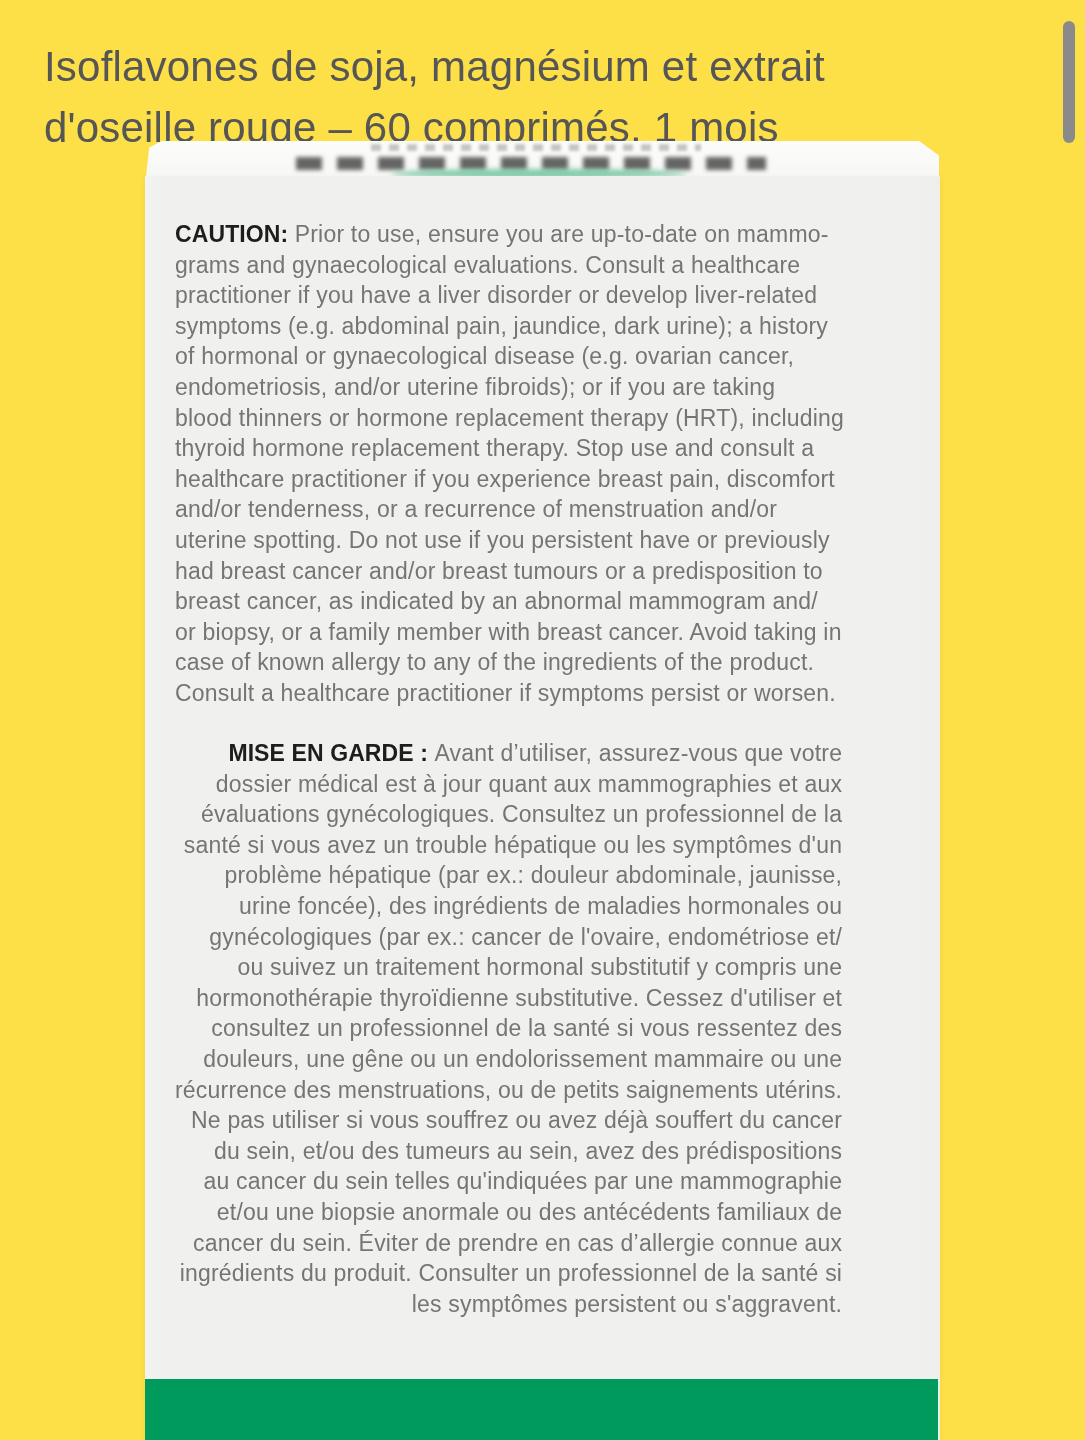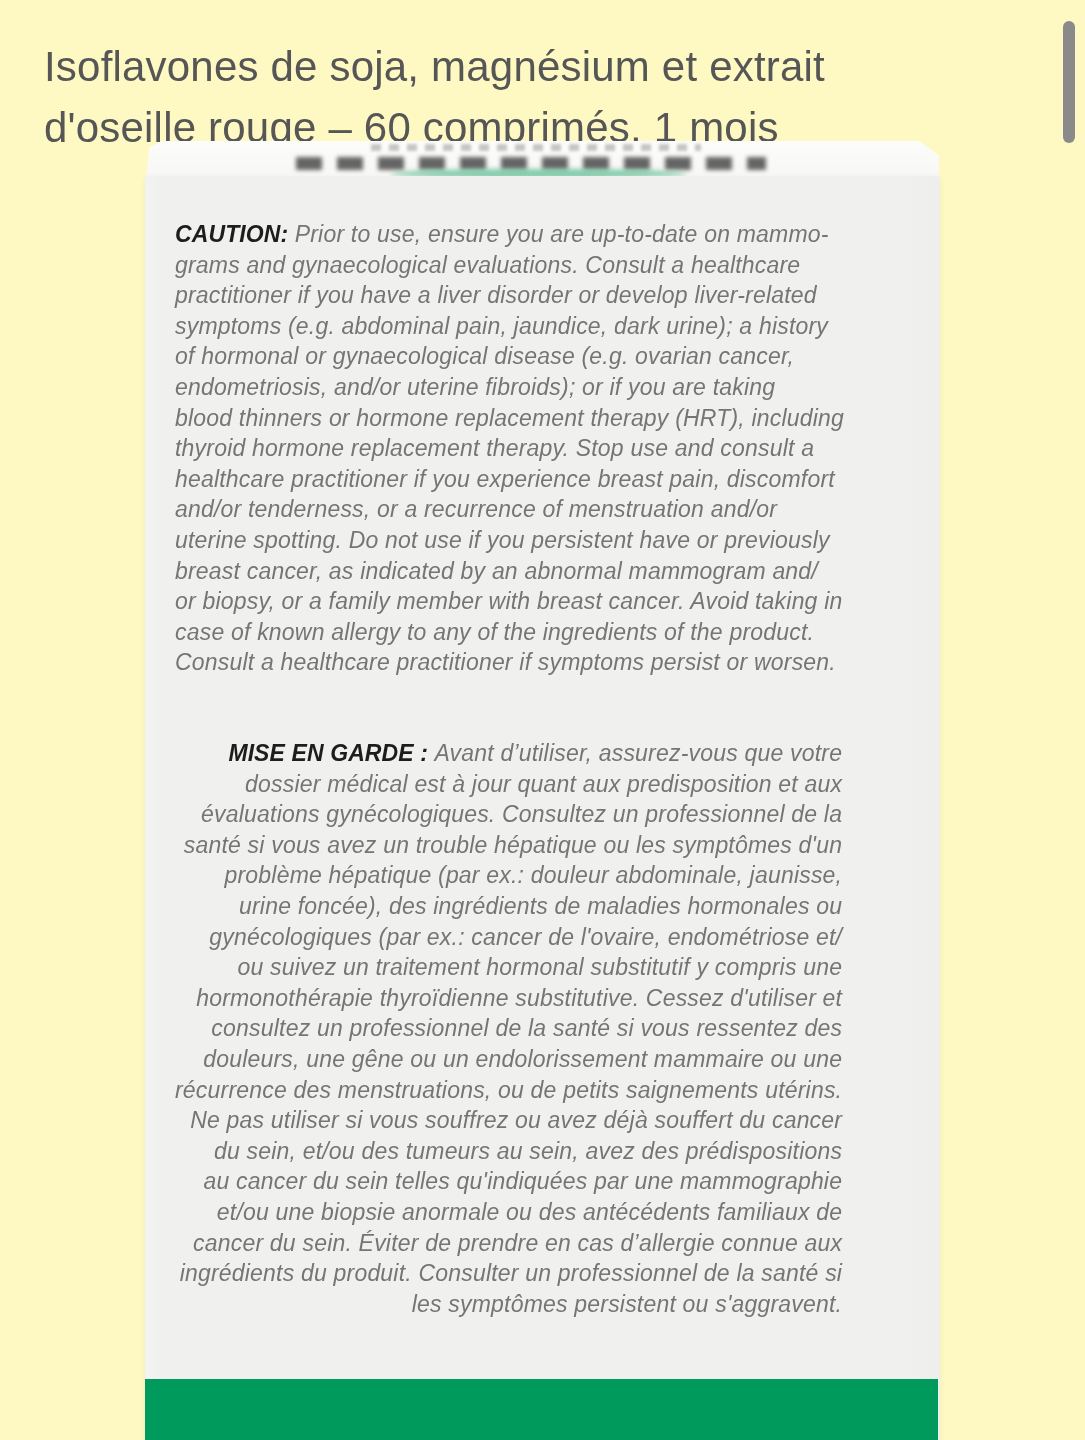--- a/index.html
+++ b/index.html
@@ -1,18 +1,18 @@
 <!DOCTYPE html>
 <html><head>
 <meta charset="utf-8">
 <style>
   html,body{margin:0;padding:0;background:#ffffff;}
   .screen{
     position:relative;width:1085px;height:1440px;overflow:hidden;
-    background:#fef9c3;font-family:"Liberation Sans",sans-serif;
+    background:#fde047;font-family:"Liberation Sans",sans-serif;
   }
   .page-title{
     position:absolute;left:44px;top:8px;width:916px;
     font-size:42px;line-height:61px;font-weight:400;color:#565656;
     letter-spacing:0.2px;
   }
   .scrollbar-thumb{
     position:absolute;left:1063px;top:21px;width:12px;height:122px;
     background:#8a8a8a;border-radius:7px;
   }
@@ -20,21 +20,20 @@
   .product-image{position:absolute;left:145px;top:141px;width:795px;height:1299px;}
   .box-flap{
     position:absolute;left:1px;top:0;width:793px;height:36px;
     background:linear-gradient(180deg,#fcfcfb 0%,#f7f7f5 100%);
     clip-path:polygon(0 100%,0.4% 18%,2% 0,97.5% 0,100% 40%,100% 100%);
   }
   .box-face{
     position:absolute;left:0;top:35px;width:795px;height:1264px;
     background:linear-gradient(90deg,#f3f3f2 0,#f0f0ee 18px,#f0f0ee 96%,#eeeeec 100%);
     box-shadow:0 2px 6px rgba(0,0,0,0.06);
-    font-style:italic;
   }
   
   .flap-print-faint{
     position:absolute;left:225px;top:3px;width:330px;height:7px;
     background:repeating-linear-gradient(90deg,#9a9a9a 0 10px,transparent 10px 18px);
     filter:blur(1.5px);opacity:.55;
   }
   .flap-print-dark{
     position:absolute;left:150px;top:16px;width:470px;height:13px;
     background:repeating-linear-gradient(90deg,#414141 0 26px,transparent 26px 41px);
@@ -82,28 +81,29 @@
             <div class="pline">grams and gynaecological evaluations. Consult a healthcare</div>
             <div class="pline">practitioner if you have a liver disorder or develop liver-related</div>
             <div class="pline">symptoms (e.g. abdominal pain, jaundice, dark urine); a history</div>
             <div class="pline">of hormonal or gynaecological disease (e.g. ovarian cancer,</div>
             <div class="pline">endometriosis, and/or uterine fibroids); or if you are taking</div>
             <div class="pline">blood thinners or hormone replacement therapy (HRT), including</div>
             <div class="pline">thyroid hormone replacement therapy. Stop use and consult a</div>
             <div class="pline">healthcare practitioner if you experience breast pain, discomfort</div>
             <div class="pline">and/or tenderness, or a recurrence of menstruation and/or</div>
             <div class="pline">uterine spotting. Do not use if you persistent have or previously</div>
+            <div class="pline">had breast cancer and/or breast tumours or a predisposition to</div>
             <div class="pline">breast cancer, as indicated by an abnormal mammogram and/</div>
             <div class="pline">or biopsy, or a family member with breast cancer. Avoid taking in</div>
             <div class="pline">case of known allergy to any of the ingredients of the product.</div>
             <div class="pline">Consult a healthcare practitioner if symptoms persist or worsen.</div>
           </div>
         <div class="para-fr">
             <div class="pline"><b>MISE EN GARDE : </b>Avant d’utiliser, assurez-vous que votre</div>
-            <div class="pline">dossier médical est à jour quant aux predisposition et aux</div>
+            <div class="pline">dossier médical est à jour quant aux mammographies et aux</div>
             <div class="pline">évaluations gynécologiques. Consultez un professionnel de la</div>
             <div class="pline">santé si vous avez un trouble hépatique ou les symptômes d'un</div>
             <div class="pline">problème hépatique (par ex.: douleur abdominale, jaunisse,</div>
             <div class="pline">urine foncée), des ingrédients de maladies hormonales ou</div>
             <div class="pline">gynécologiques (par ex.: cancer de l'ovaire, endométriose et/</div>
             <div class="pline">ou suivez un traitement hormonal substitutif y compris une</div>
             <div class="pline">hormonothérapie thyroïdienne substitutive. Cessez d'utiliser et</div>
             <div class="pline">consultez un professionnel de la santé si vous ressentez des</div>
             <div class="pline">douleurs, une gêne ou un endolorissement mammaire ou une</div>
             <div class="pline">récurrence des menstruations, ou de petits saignements utérins.</div>

